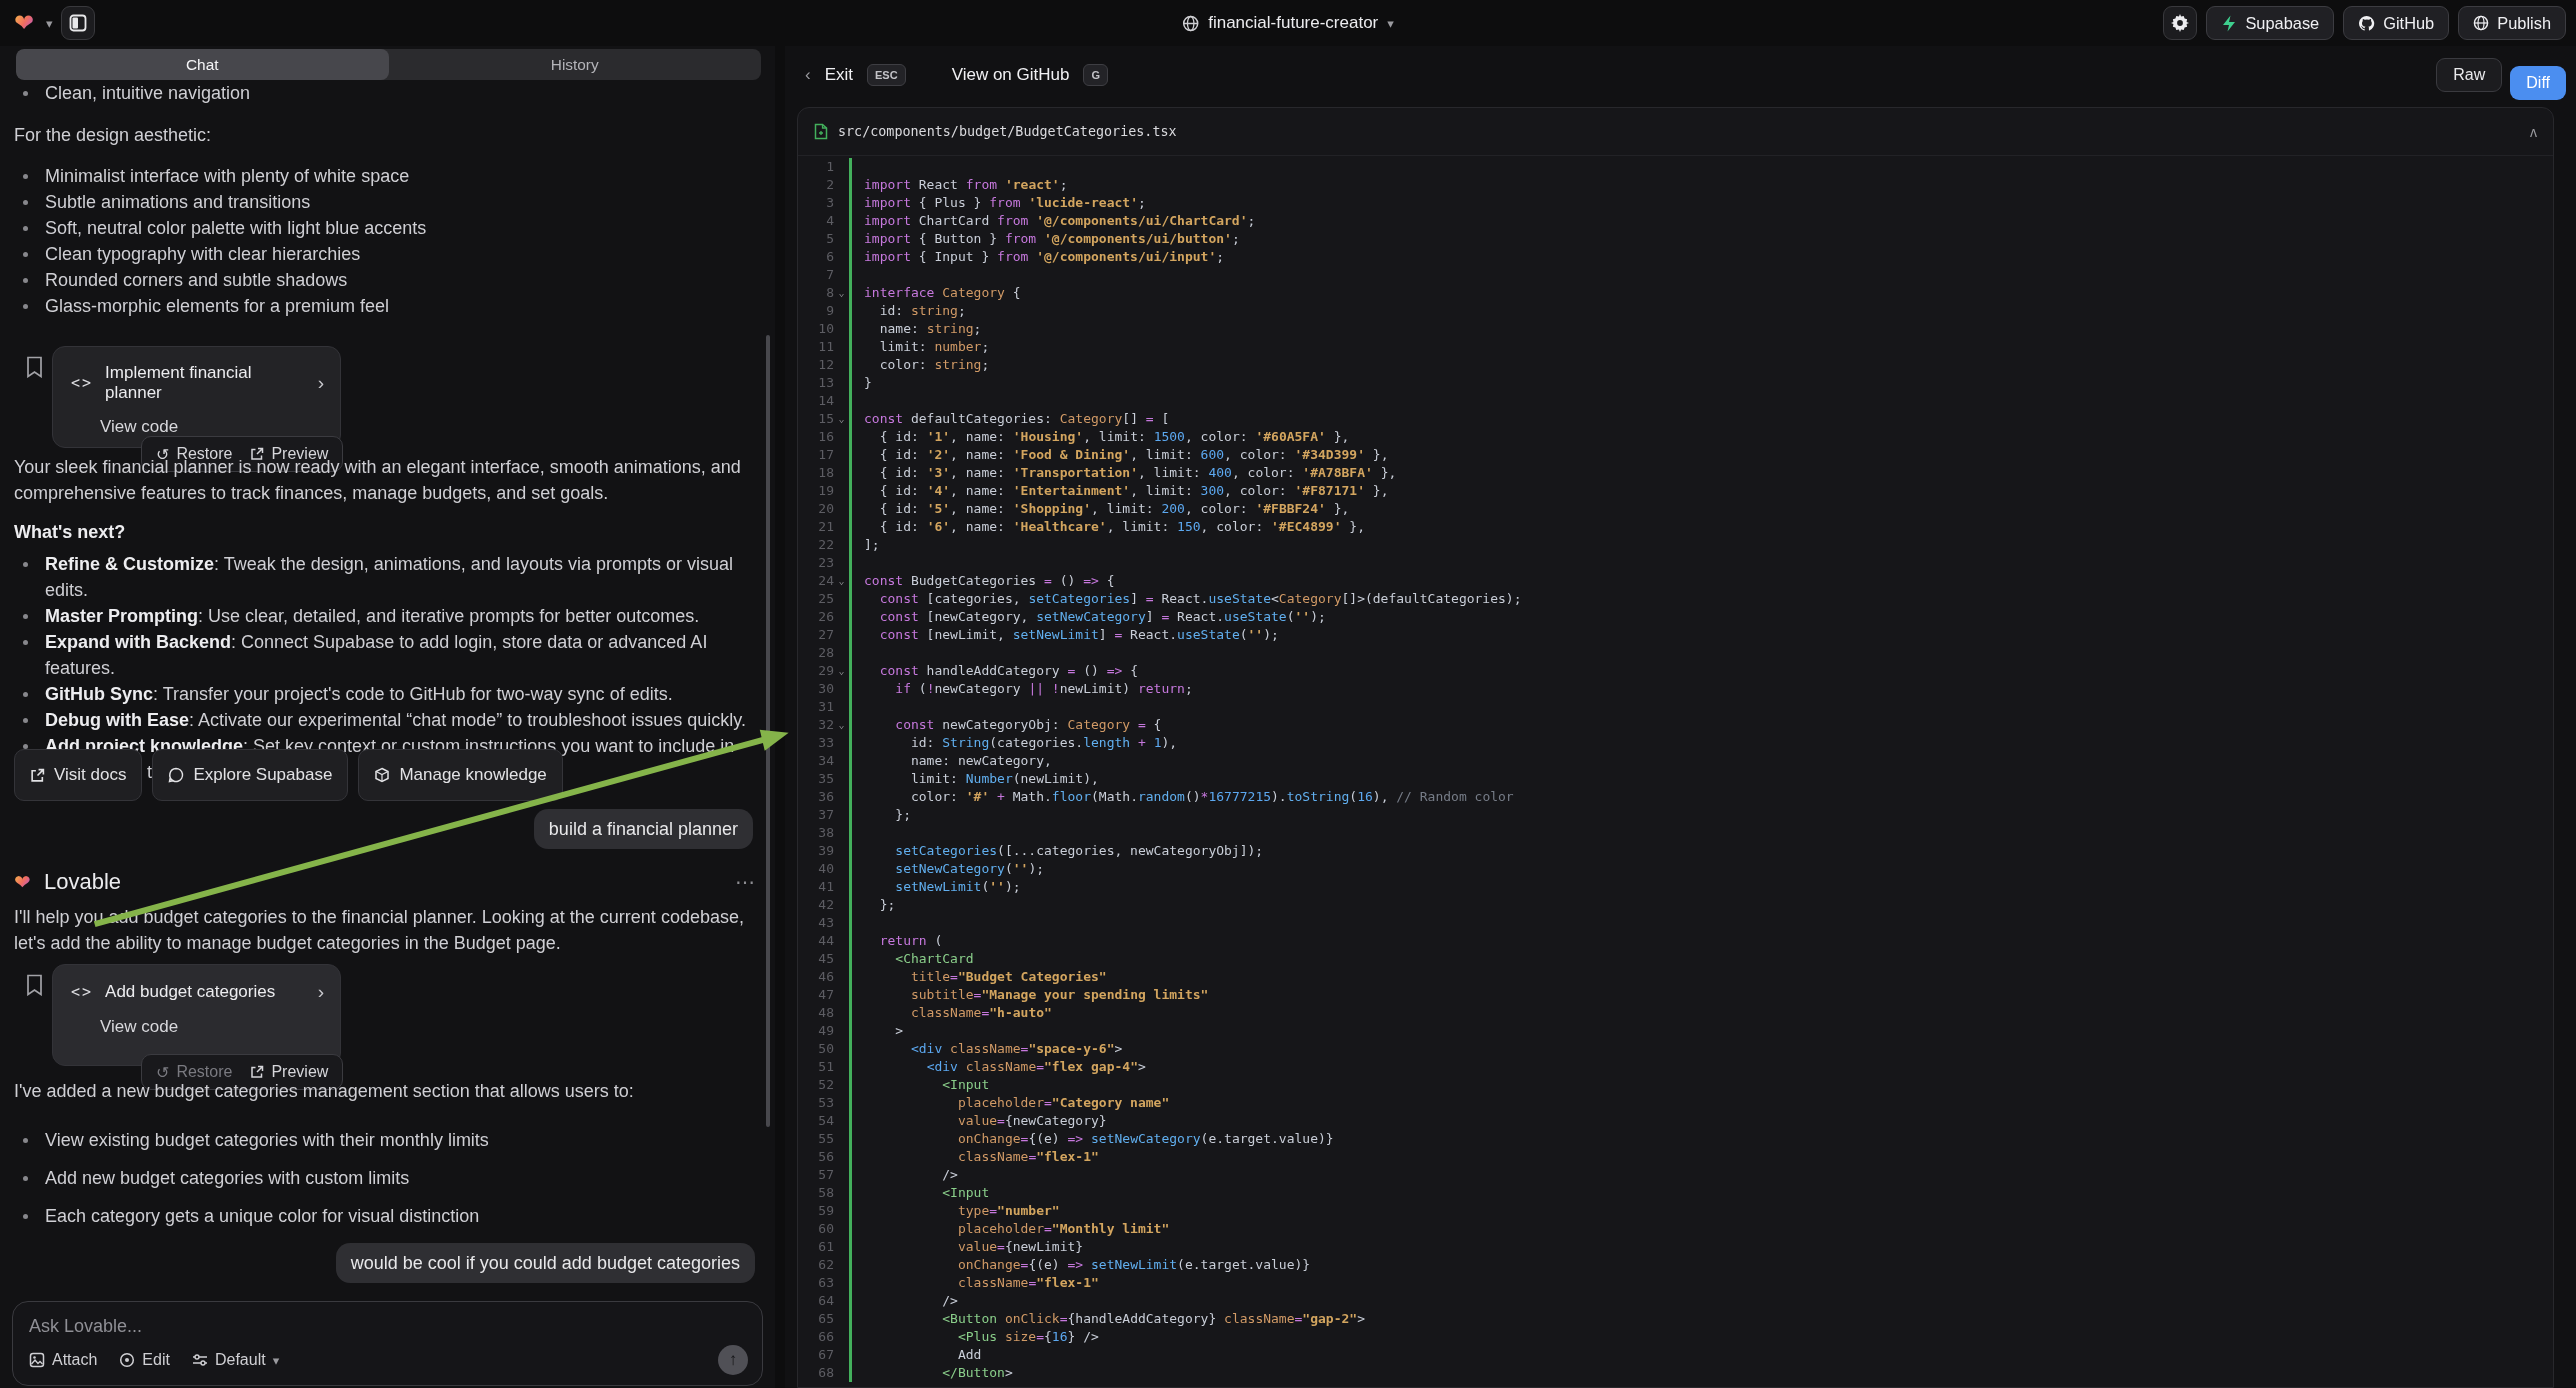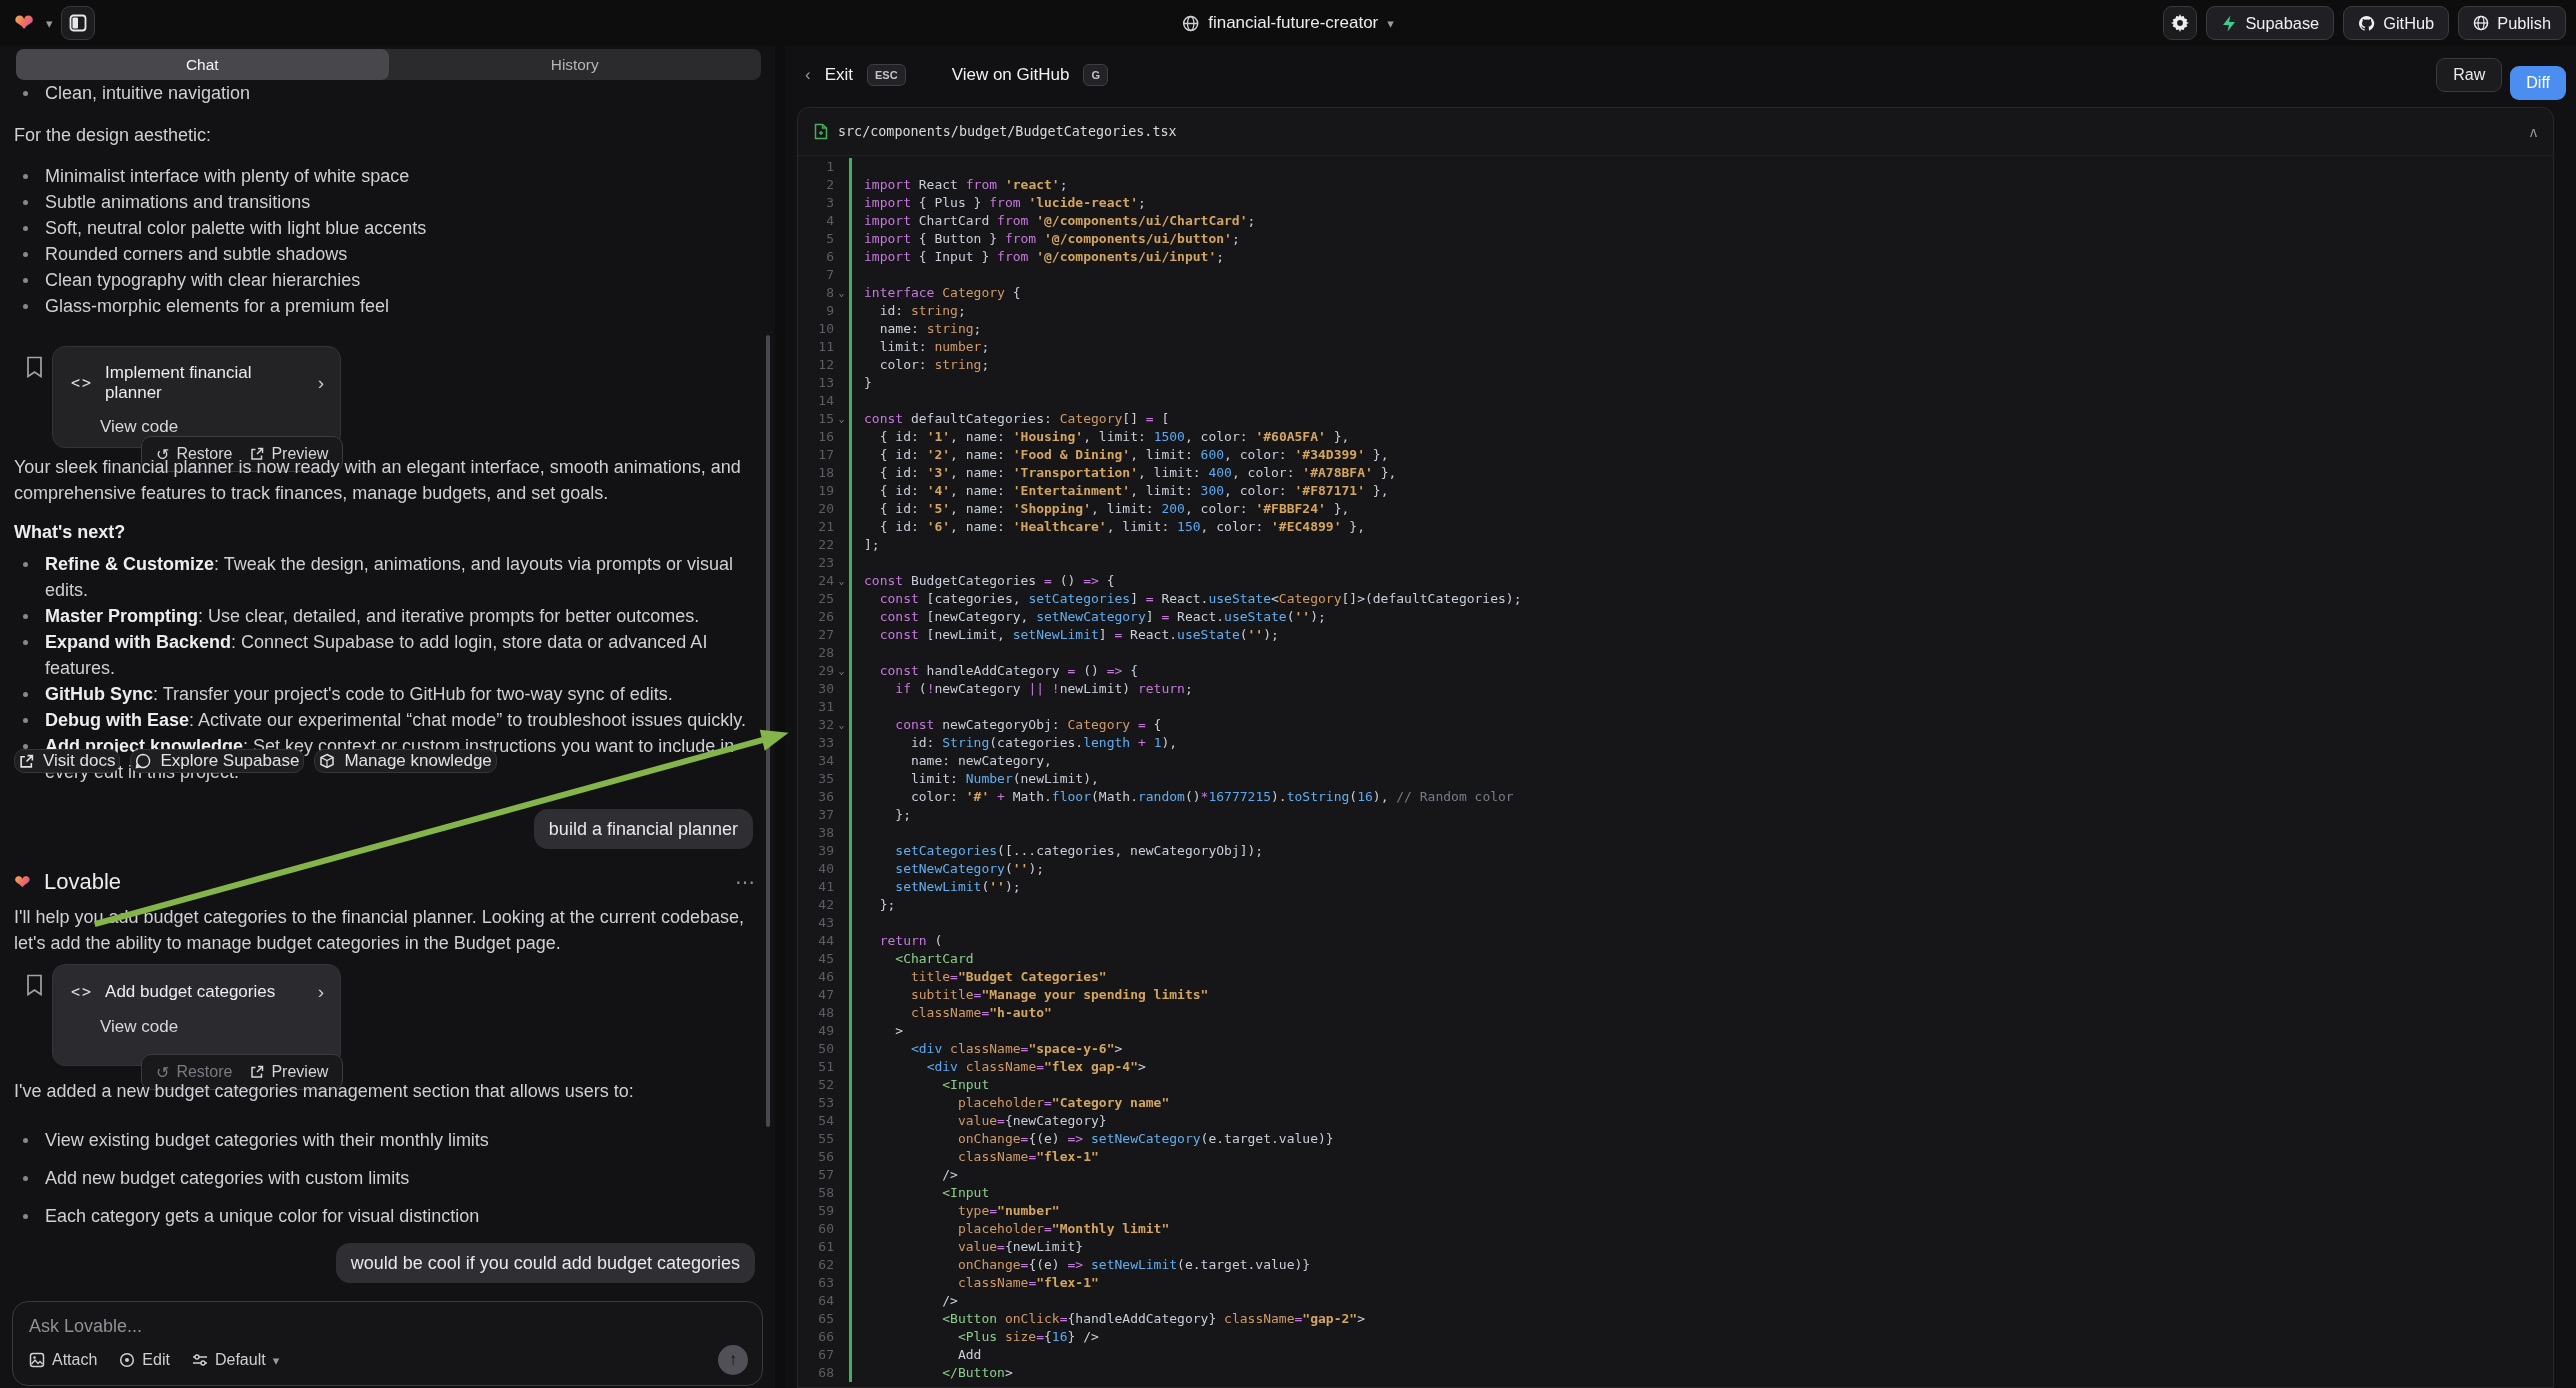--- a/index.html
+++ b/index.html
@@ -54,21 +54,21 @@
   .pill .it { display:flex; align-items:center; gap:7px; }
 
   .bubble { position:absolute; background:#2f2f33; border-radius:14px; padding:8px 15px; font-size:18px;
     color:#e8e8ea; line-height:24px; white-space:nowrap; }
 
   .lv-head { position:absolute; left:14px; right:18px; display:flex; align-items:center; gap:10px; }
   .lv-name { font-size:22px; color:#ececef; }
   .lv-menu { margin-left:auto; color:#8d8d92; font-size:20px; letter-spacing:2px; }
 
   .act-row { position:absolute; left:14px; display:flex; gap:10px; }
-  .act-btn { display:flex; align-items:center; gap:9px; height:24px; padding:0 4px; background:#1f1f22;
+  .act-btn { display:flex; align-items:center; gap:9px; height:52px; padding:0 15px; background:#1f1f22;
     border:1px solid #343439; border-radius:10px; font-size:17px; color:#e2e2e5; }
 
   .ask { position:absolute; left:12px; right:12px; top:1255px; height:85px; background:#151518;
     border:1px solid #3a3a3f; border-radius:16px; padding:14px 16px; }
   .ask-ph { font-size:18px; color:#8f8f95; }
   .ask-row { position:absolute; left:16px; right:14px; bottom:10px; display:flex; align-items:center; gap:22px;
     font-size:16px; color:#cfcfd3; }
   .ask-it { display:flex; align-items:center; gap:7px; }
   .send { margin-left:auto; width:30px; height:30px; border-radius:50%; background:#505056;
     display:flex; align-items:center; justify-content:center; color:#141417; font-size:17px; font-weight:bold; }
@@ -172,22 +172,22 @@
     <ul class="bullets blk" style="top:34px">
       <li>Clean, intuitive navigation</li>
     </ul>
 
     <div class="blk" style="top:76px">For the design aesthetic:</div>
 
     <ul class="bullets blk" style="top:117px">
       <li>Minimalist interface with plenty of white space</li>
       <li>Subtle animations and transitions</li>
       <li>Soft, neutral color palette with light blue accents</li>
+      <li>Clean typography with clear hierarchies</li>
       <li>Rounded corners and subtle shadows</li>
-      <li>Clean typography with clear hierarchies</li>
       <li>Glass-morphic elements for a premium feel</li>
     </ul>
 
     <div class="codecard-w" style="top:300px; height:175px">
       <span class="bookmark">
         <svg class="ic" width="17" height="22" viewBox="0 0 17 22">
             <path d="M2 1.5h13v19l-6.5-4.5L2 20.5z" fill="none" stroke="#a2a2a7" stroke-width="1.7"></path>
           </svg>
       </span>
       <div class="codecard">

